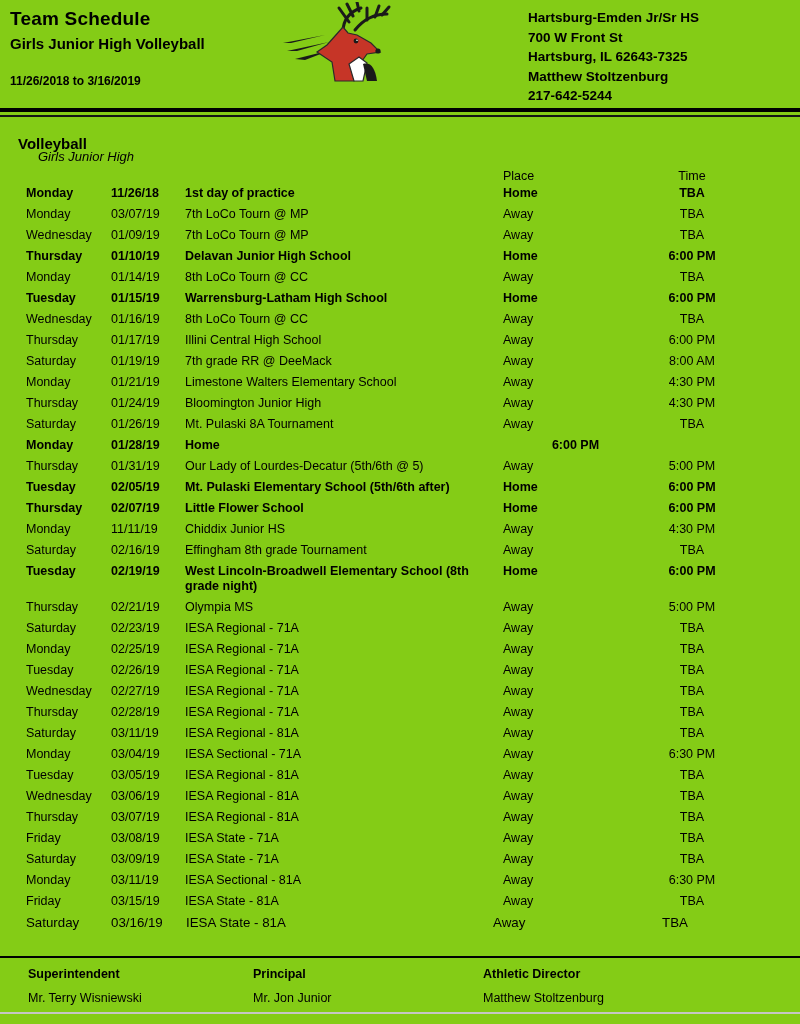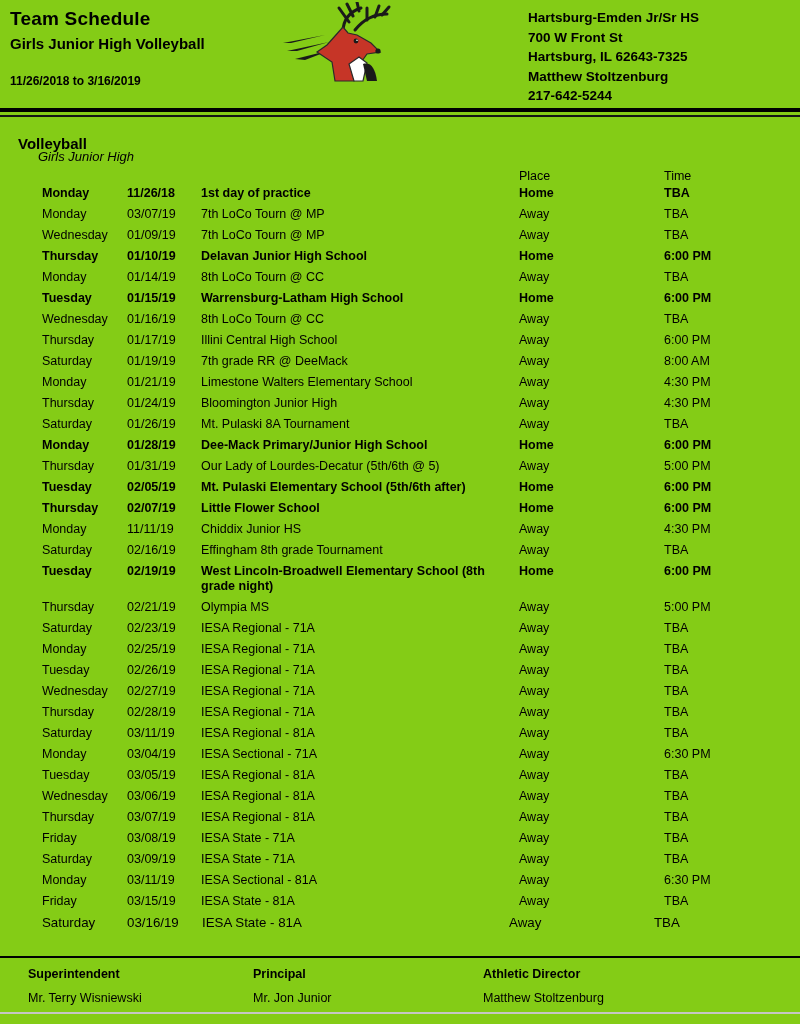--- a/index.html
+++ b/index.html
@@ -20,27 +20,27 @@
   .rule-double{position:absolute;top:108px;left:0;width:800px;height:3px;
                border-top:4px solid #000;border-bottom:2px solid #151515;}
 
   
   .sport{position:absolute;left:18px;top:127px;font-size:15px;font-weight:bold;margin-top:8px;}
   .team{position:absolute;left:38px;top:149px;font-size:13px;font-weight:normal;font-style:italic;}
 
   
   .table{position:absolute;left:0;top:170px;width:800px;}
   .thead,.row{display:grid;grid-template-columns:85px 74px 318px 145px 88px;
-              padding-left:42px;font-size:12.5px;}
+              padding-left:26px;font-size:12.5px;}
   .thead{line-height:13px;}
   .row{line-height:15.5px;padding-top:2.6px;padding-bottom:2.9px;box-sizing:border-box;min-height:21px;}
   .row.bold{font-weight:bold;}
   .row.alt{font-size:13.3px;grid-template-columns:85px 75px 307px 145px 88px;}
   .row.alt .c-time{padding-right:14px;}
-  .c-time{text-align:left;}
+  .c-time{text-align:center;}
   .c-event{padding-right:8px;}
 
   
   .footer-rule{position:absolute;top:956px;left:0;width:800px;border-top:2px solid #000;}
   .footer{position:absolute;top:967px;left:0;width:772px;height:46px;font-size:12.5px;}
   .footer-role{position:absolute;top:0;}
   .footer-role:nth-child(1){left:28px;}
   .footer-role:nth-child(2){left:253px;}
   .footer-role:nth-child(3){left:470px;margin-left:13px;}
   .f-title{font-weight:bold;margin-bottom:10px;}
@@ -187,21 +187,20 @@
         <div class="row">
       <div class="c-day">Saturday</div>
       <div class="c-date">01/26/19</div>
       <div class="c-event">Mt. Pulaski 8A Tournament</div>
       <div class="c-place">Away</div>
       <div class="c-time">TBA</div>
     </div>
         <div class="row bold">
       <div class="c-day">Monday</div>
       <div class="c-date">01/28/19</div>
-      <div class="c-event">Dee-Mack Primary/Junior High School</div>
       <div class="c-place">Home</div>
       <div class="c-time">6:00 PM</div>
     </div>
         <div class="row">
       <div class="c-day">Thursday</div>
       <div class="c-date">01/31/19</div>
       <div class="c-event">Our Lady of Lourdes-Decatur (5th/6th @ 5)</div>
       <div class="c-place">Away</div>
       <div class="c-time">5:00 PM</div>
     </div>

